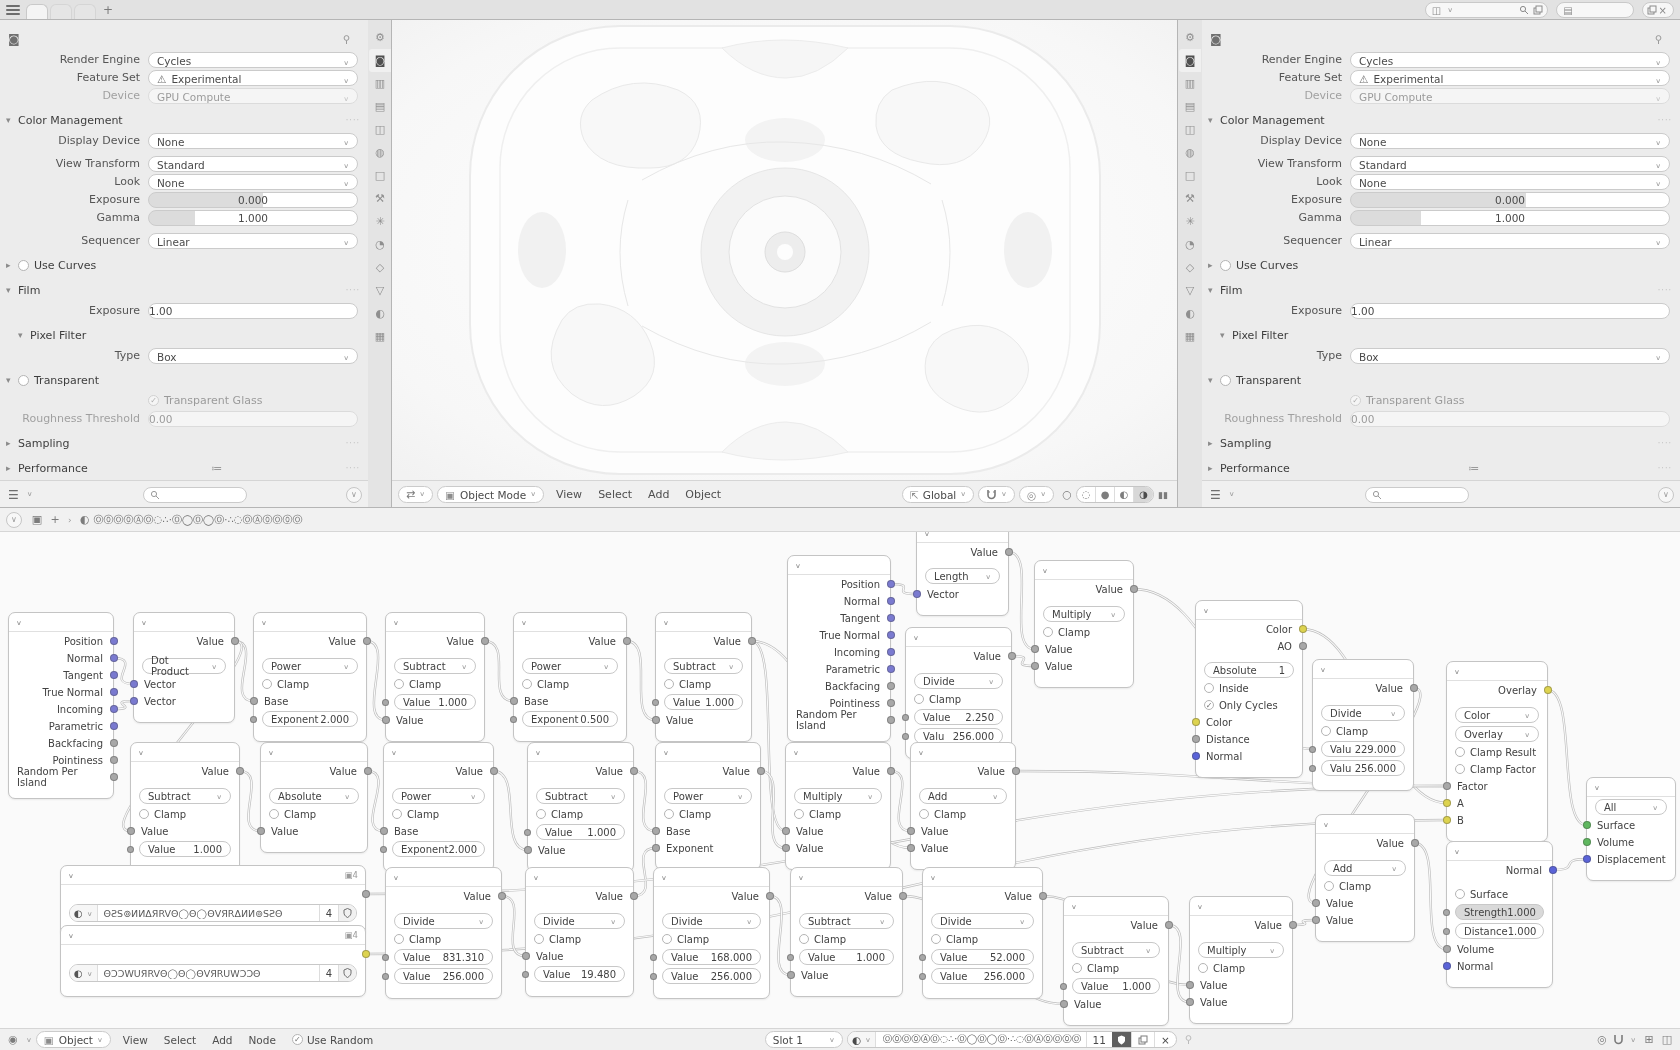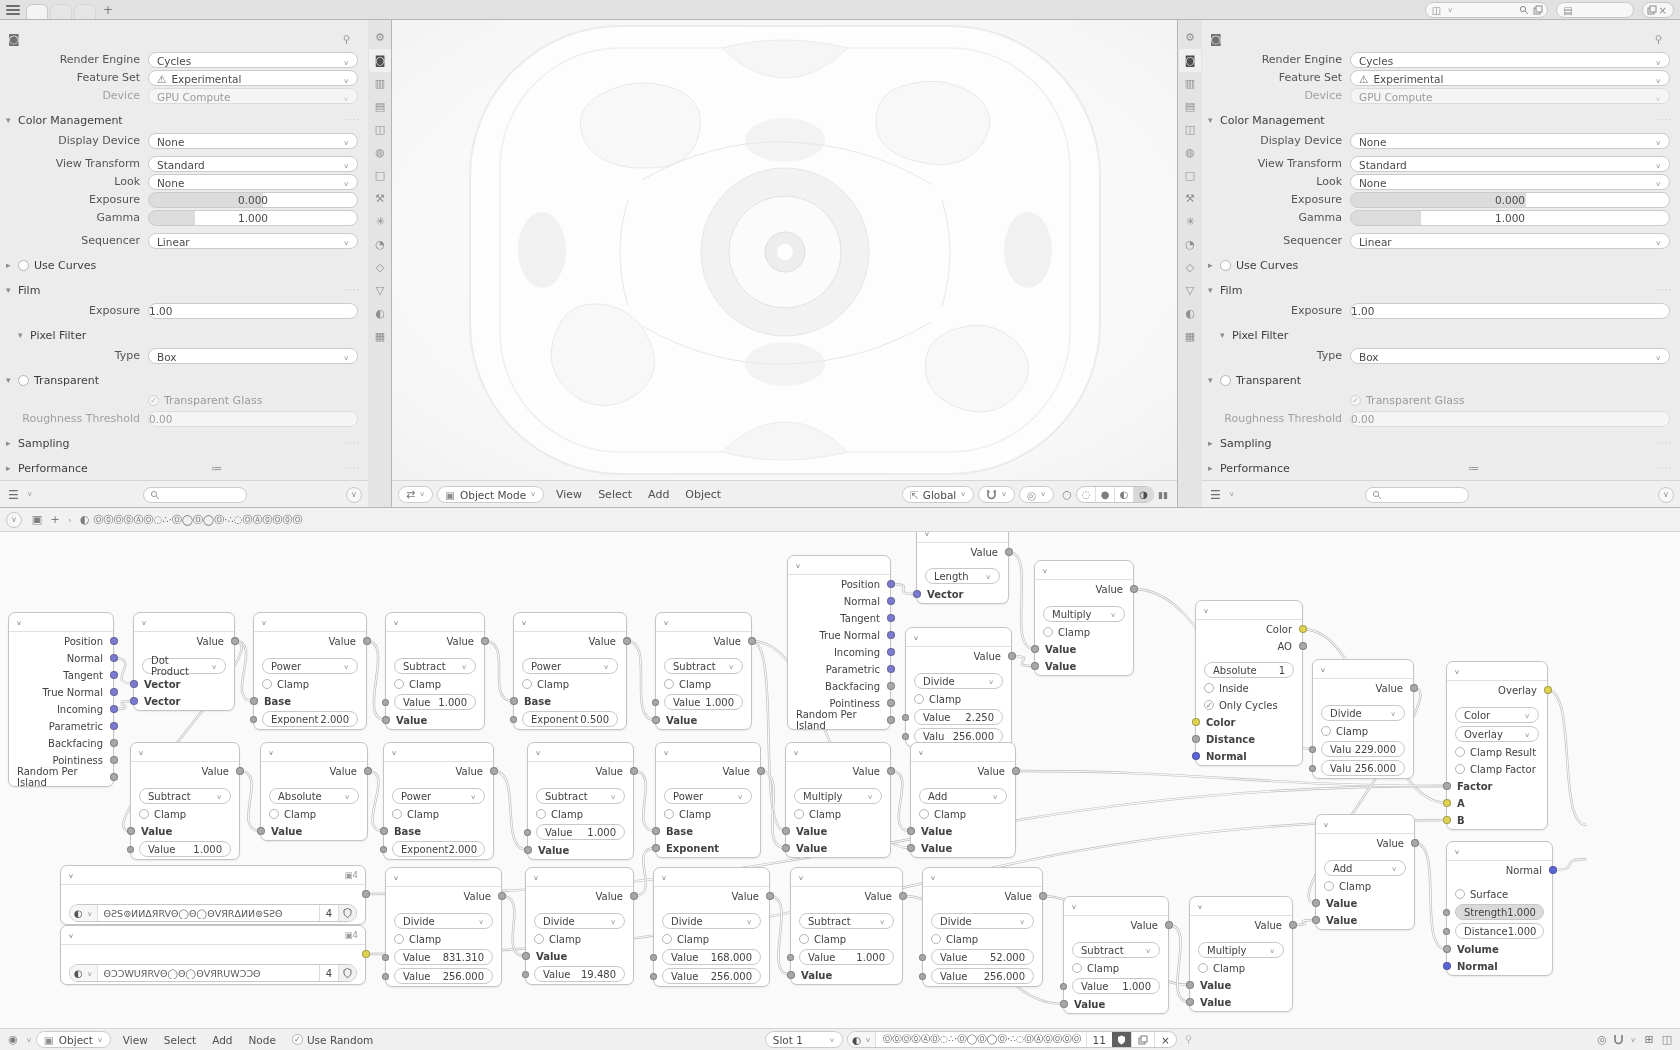--- a/index.html
+++ b/index.html
@@ -58,28 +58,28 @@
   .shadegrp i { width:19px; display:flex; align-items:center; justify-content:center; font-style:normal; font-size:10px; color:#7e7e7e; border-right:1px solid #ddd; }
   .shadegrp i:last-child { border-right:none; }
   .shadegrp i.on { background:#d8d8d8; color:#4c4c4c; }
 
   
   #nodeed { background:#fafafa; }
   .ne-hdr { position:absolute; left:0; right:0; top:0; height:24px; background:#f1f1f1; border-bottom:1px solid #d6d6d6; display:flex; align-items:center; padding:0 6px; z-index:5; }
   .ne-bot { position:absolute; left:0; right:0; bottom:0; height:22px; background:#f0f0f0; border-top:1px solid #d5d5d5; display:flex; align-items:center; padding:0 4px; z-index:5; font-size:10.5px; }
   #nodecanvas { position:absolute; inset:0; }
   #linksvg { position:absolute; left:0; top:0; z-index:1; }
-  .node { position:absolute; background:#fff; border:1px solid #c4c4c4; border-radius:7px; box-shadow:0 1px 2px rgba(0,0,0,.07); z-index:2; font-size:10px; color:#424242; padding-bottom:0; }
+  .node { position:absolute; background:#fff; border:1px solid #c4c4c4; border-radius:7px; box-shadow:0 1px 2px rgba(0,0,0,.07); z-index:2; font-size:10px; color:#424242; padding-bottom:12px; }
   .nhdr { height:19px; border-bottom:1px solid #e0e0e0; display:flex; align-items:center; padding:0 7px; color:#8d8d8d; }
   .nhdr .nchev { font-size:8px; transform:scaleY(.8); }
   .nhdr .corner { margin-left:auto; color:#9a9a9a; font-size:8.5px; }
   .nrow { position:relative; display:flex; align-items:center; margin:1px 8px; height:16px; }
   .nrow.rowdd, .nrow.rowfield { height:18px; }
   .nrow .ow { margin-left:auto; padding-right:2px; }
-  .nrow .iw { padding-left:2px;font-weight:bold; }
+  .nrow .iw { padding-left:2px; }
   .novals { background:#fff; border:1px solid #c8c8c8; border-radius:9px; height:16px; width:100%; display:flex; align-items:center; padding:0 8px; }
   .novals.active { background:#d9d9d9; }
   .novals .fv { margin-left:auto; }
   .sock { position:absolute; width:8px; height:8px; border-radius:50%; border:1px solid rgba(60,60,60,.35); top:50%; margin-top:-4px; z-index:3; }
   .sock.sl { left:-12.5px; } .sock.sr { right:-12.5px; }
   .sock.fs { width:7px; height:7px; margin-top:-3.5px; }
   .nchk .circ { width:10px; height:10px; margin-right:5px; }
   .selrow { width:100%; height:18px; border:1px solid #c8c8c8; border-radius:9px; display:flex; align-items:center; overflow:hidden; background:#fff; }
   .selrow .selic { padding:0 4px; border-right:1px solid #ddd; color:#555; display:flex; align-items:center; height:100%; background:#f6f6f6; }
   .selrow .seltext { flex:1; padding:0 6px; white-space:nowrap; overflow:hidden; font-size:9.5px; color:#5a5a5a; }
@@ -1091,20 +1091,43 @@
         </div>
         <div class="nrow rowin">
           <span class="sock sl" style="background: rgb(221, 211, 79);"></span>
           <span class="iw">A</span>
         </div>
         <div class="nrow rowin">
           <span class="sock sl" style="background: rgb(221, 211, 79);"></span>
           <span class="iw">B</span>
         </div>
       </div>
+      <div class="node" style="left: 1586px; top: 269px; width: 90px;">
+        <div class="nhdr">
+          <span class="nchev">∨</span>
+        </div>
+        <div class="nrow rowdd">
+          <div class="novals">
+            <span>All</span>
+            <span class="chev">∨</span>
+          </div>
+        </div>
+        <div class="nrow rowin">
+          <span class="sock sl" style="background: rgb(95, 183, 95);"></span>
+          <span class="iw">Surface</span>
+        </div>
+        <div class="nrow rowin">
+          <span class="sock sl" style="background: rgb(95, 183, 95);"></span>
+          <span class="iw">Volume</span>
+        </div>
+        <div class="nrow rowin">
+          <span class="sock sl" style="background: rgb(90, 99, 216);"></span>
+          <span class="iw">Displacement</span>
+        </div>
+      </div>
       <div class="node" style="left: 1446px; top: 333px; width: 107px;">
         <div class="nhdr">
           <span class="nchev">∨</span>
         </div>
         <div class="nrow rowout">
           <span class="ow">Normal</span>
           <span class="sock sr" style="background: rgb(90, 99, 216);"></span>
         </div>
         <div style="height: 6px;"></div>
         <div class="nrow rowchk nchk">

